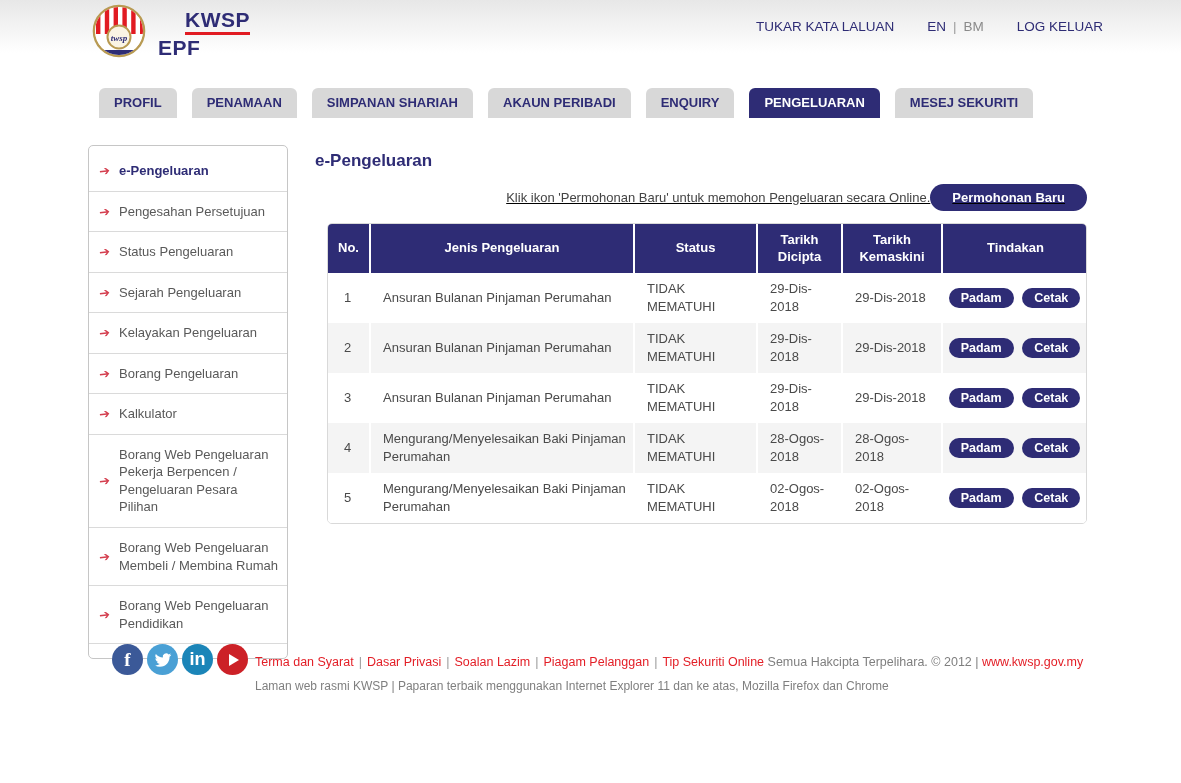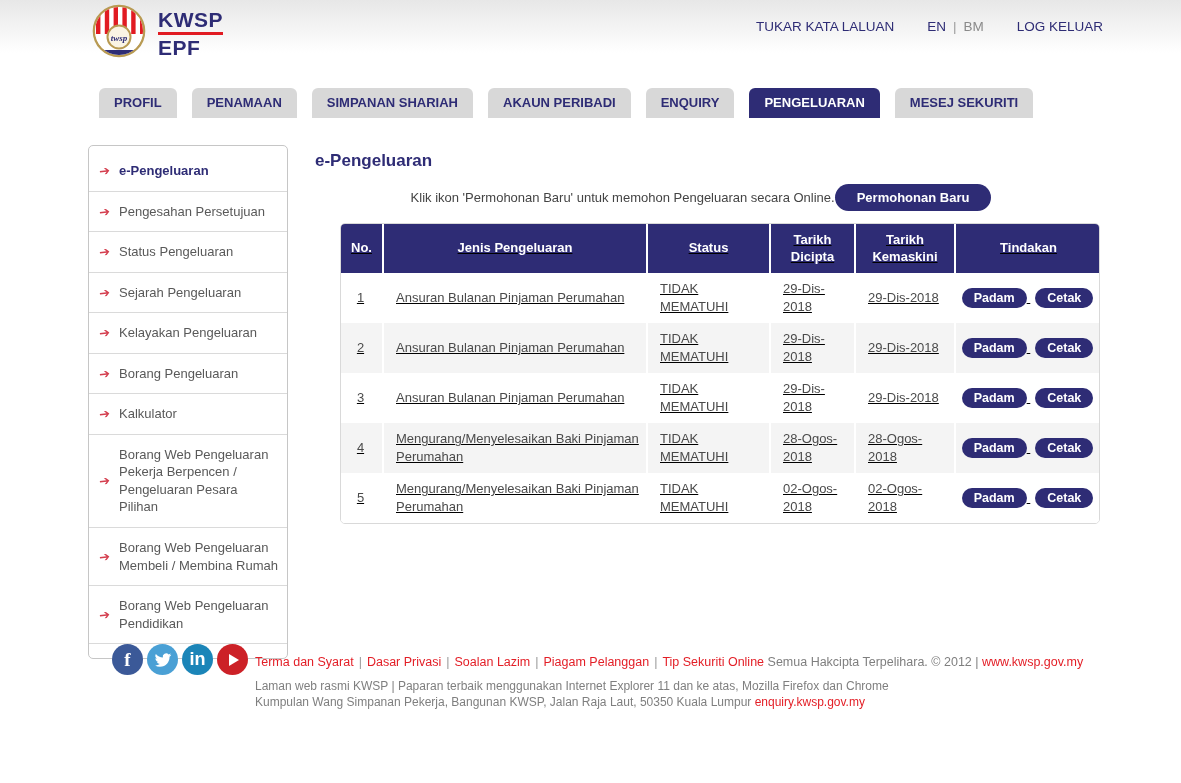--- a/index.html
+++ b/index.html
@@ -6,21 +6,21 @@
   html,body { background:#fff; }
   body { font-family:"Liberation Sans", sans-serif; }
   .page { position:relative; width:1181px; height:783px; background:#fff; overflow:hidden; }
 
   
   .top-gradient { position:absolute; top:0; left:0; width:100%; height:62px;
     background:linear-gradient(#e7e7e7, #ffffff 85%); }
   .logo-wrap { position:absolute; left:92px; top:4px; display:flex; align-items:center; gap:12px; cursor:pointer; }
   .logo-text { display:flex; flex-direction:column; line-height:1; }
   .logo-kwsp { font-size:21px; font-weight:bold; color:#2e2c75; letter-spacing:.5px;
-    border-bottom:3px solid #e11b22; padding-bottom:2px; }
+    border-bottom:3px solid #e11b22; padding-bottom:2px;margin-left:27px; }
   .logo-epf  { font-size:21px; font-weight:bold; color:#2e2c75; letter-spacing:.5px; margin-top:2px; }
   .header-links { position:absolute; top:19px; right:78px; display:flex; align-items:center; gap:33px;
     font-size:13.5px; color:#2e2c75; }
   .hlink { cursor:pointer; color:#2e2c75; }
   .lang-group { display:flex; gap:7px; align-items:center; }
   .lang-divider { color:#9a9a9a; }
   .lang-inactive { color:#8a8a8a; cursor:pointer; }
 
   
   .tabs { position:absolute; left:99px; top:88px; display:flex; gap:15px; height:30px; }
@@ -45,26 +45,26 @@
   .soc-fb { background:#3b5998; font-weight:bold; font-size:19px; font-family:"Liberation Serif", serif; }
   .soc-tw { background:#4aa0d5; }
   .soc-li { background:#1b85b8; font-weight:bold; font-size:18px; }
   .soc-yt { background:#cc2127; }
   .play-tri { width:0; height:0; border-left:10px solid #fff; border-top:6px solid transparent;
     border-bottom:6px solid transparent; margin-left:3px; }
 
   
   .main { position:absolute; left:315px; top:151px; width:772px; }
   .page-title { font-size:17px; font-weight:bold; color:#2e2c75; }
-  .intro-row { display:flex; justify-content:center; align-items:center; margin-top:13px; }
+  .intro-row { display:flex; justify-content:flex-end; align-items:center; margin-top:13px;text-decoration:underline; }
   .intro-text { font-size:13px; color:#444; }
   .btn-pill { background:#2e2c75; color:#fff; border:none; border-radius:14px; font-weight:bold;
     font-size:13px; padding:6px 22px; cursor:pointer; font-family:inherit; }
 
-  .table-wrap { margin:12px 0 0 25px; width:760px; border:1px solid #d9d9d9; border-radius:5px; overflow:hidden;text-decoration:underline; }
+  .table-wrap { margin:12px 0 0 12px; width:760px; border:1px solid #d9d9d9; border-radius:5px; overflow:hidden; }
   table { border-collapse:separate; border-spacing:0; width:100%; table-layout:fixed; }
   thead th { background:#2e2c75; color:#fff; font-size:13px; font-weight:bold; height:49px;
     padding:4px 6px; text-align:center; vertical-align:middle; line-height:1.3; }
   thead th + th { border-left:2px solid #fff; }
   tbody td { font-size:13px; color:#4a4a4a; height:50px; padding:6px 6px 6px 12px;
     vertical-align:middle; line-height:1.35; background:#fff; }
   tbody tr:nth-child(even) td { background:#f4f4f4; }
   tbody td + td { border-left:2px solid #fff; }
   td.c-no { text-align:center; padding-left:4px; }
   td.c-act { text-align:center; padding-left:4px; }
@@ -284,19 +284,15 @@
     </div>
   </div>
 
   <div class="footer">
     <div class="foot-line1">
       <span class="foot-link">Terma dan Syarat</span><span class="foot-sep">|</span><span class="foot-link">Dasar Privasi</span><span class="foot-sep">|</span><span class="foot-link">Soalan Lazim</span><span class="foot-sep">|</span><span class="foot-link">Piagam Pelanggan</span><span class="foot-sep">|</span><span class="foot-link">Tip Sekuriti Online</span>
       <span>Semua Hakcipta Terpelihara. © 2012 |</span>
       <span class="foot-link">www.kwsp.gov.my</span>
     </div>
     <div class="foot-small">Laman web rasmi KWSP | Paparan terbaik menggunakan Internet Explorer 11 dan ke atas, Mozilla Firefox dan Chrome</div>
-    <div class="foot-small">
-      <span>Kumpulan Wang Simpanan Pekerja, Bangunan KWSP, Jalan Raja Laut, 50350 Kuala Lumpur</span>
-      <span class="foot-link">enquiry.kwsp.gov.my</span>
-    </div>
   </div>
 
 </div>
 
 </body></html>

